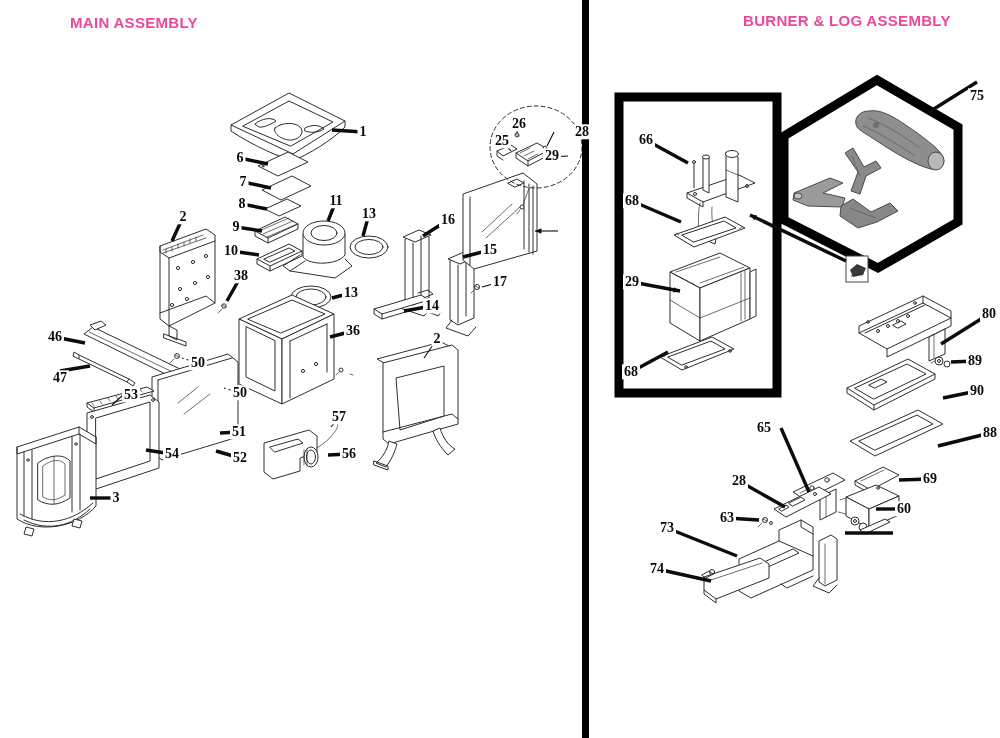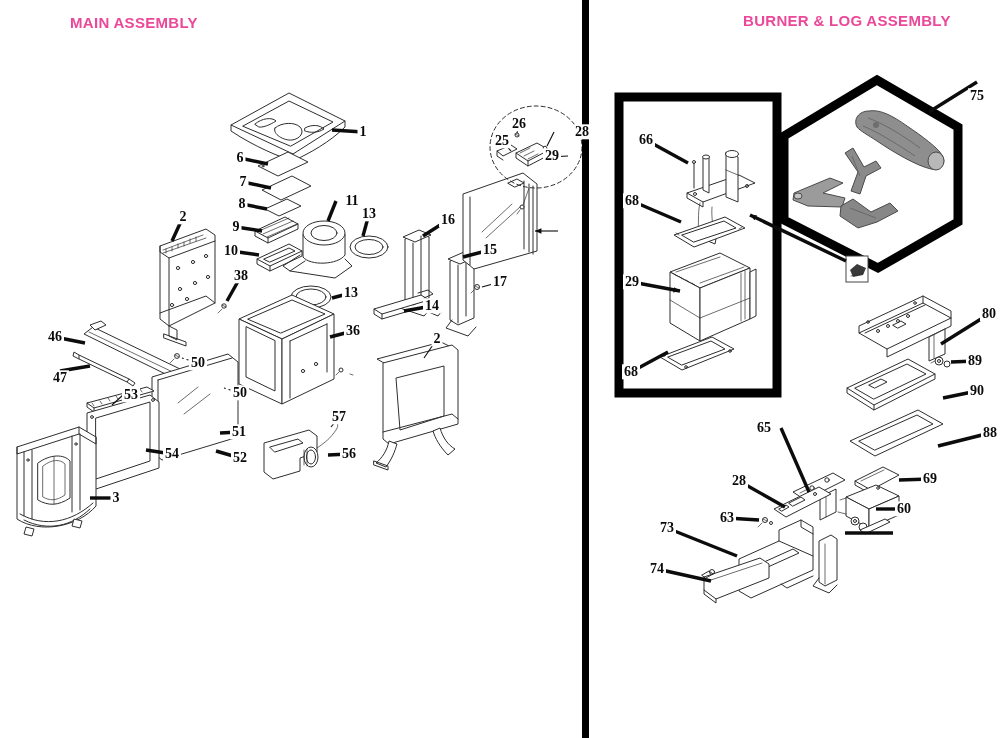--- a/index.html
+++ b/index.html
@@ -442,21 +442,21 @@
       <polygon points="535,231 541.4474269580202,228.27407160383945 541.4474269580202,233.72592839616055" fill="#0c0c0c"></polygon>
     </svg>
 
   <div id="label-layer">
       <div class="part-label" style="left: 363px; top: 132px;">1</div>
       <div class="part-label" style="left: 240px; top: 158px;">6</div>
       <div class="part-label" style="left: 243px; top: 182px;">7</div>
       <div class="part-label" style="left: 242px; top: 204px;">8</div>
       <div class="part-label" style="left: 236px; top: 227px;">9</div>
       <div class="part-label" style="left: 231px; top: 251px;">10</div>
-      <div class="part-label" style="left: 352px; top: 201px;">11</div>
+      <div class="part-label" style="left: 336px; top: 201px;">11</div>
       <div class="part-label" style="left: 369px; top: 214px;">13</div>
       <div class="part-label" style="left: 183px; top: 217px;">2</div>
       <div class="part-label" style="left: 448px; top: 220px;">16</div>
       <div class="part-label" style="left: 490px; top: 250px;">15</div>
       <div class="part-label" style="left: 500px; top: 282px;">17</div>
       <div class="part-label" style="left: 241px; top: 276px;">38</div>
       <div class="part-label" style="left: 351px; top: 293px;">13</div>
       <div class="part-label" style="left: 432px; top: 306px;">14</div>
       <div class="part-label" style="left: 353px; top: 331px;">36</div>
       <div class="part-label" style="left: 437px; top: 339px;">2</div>

